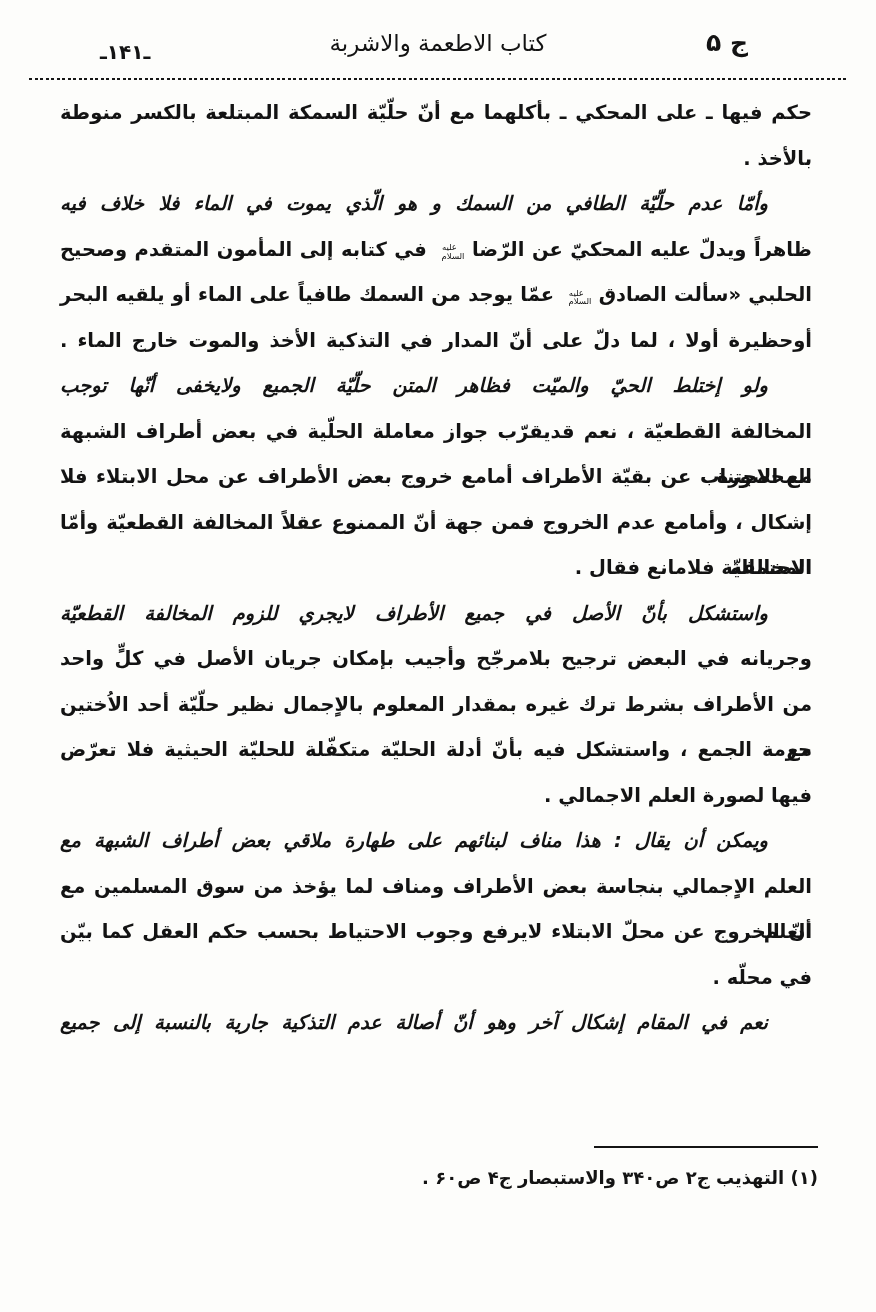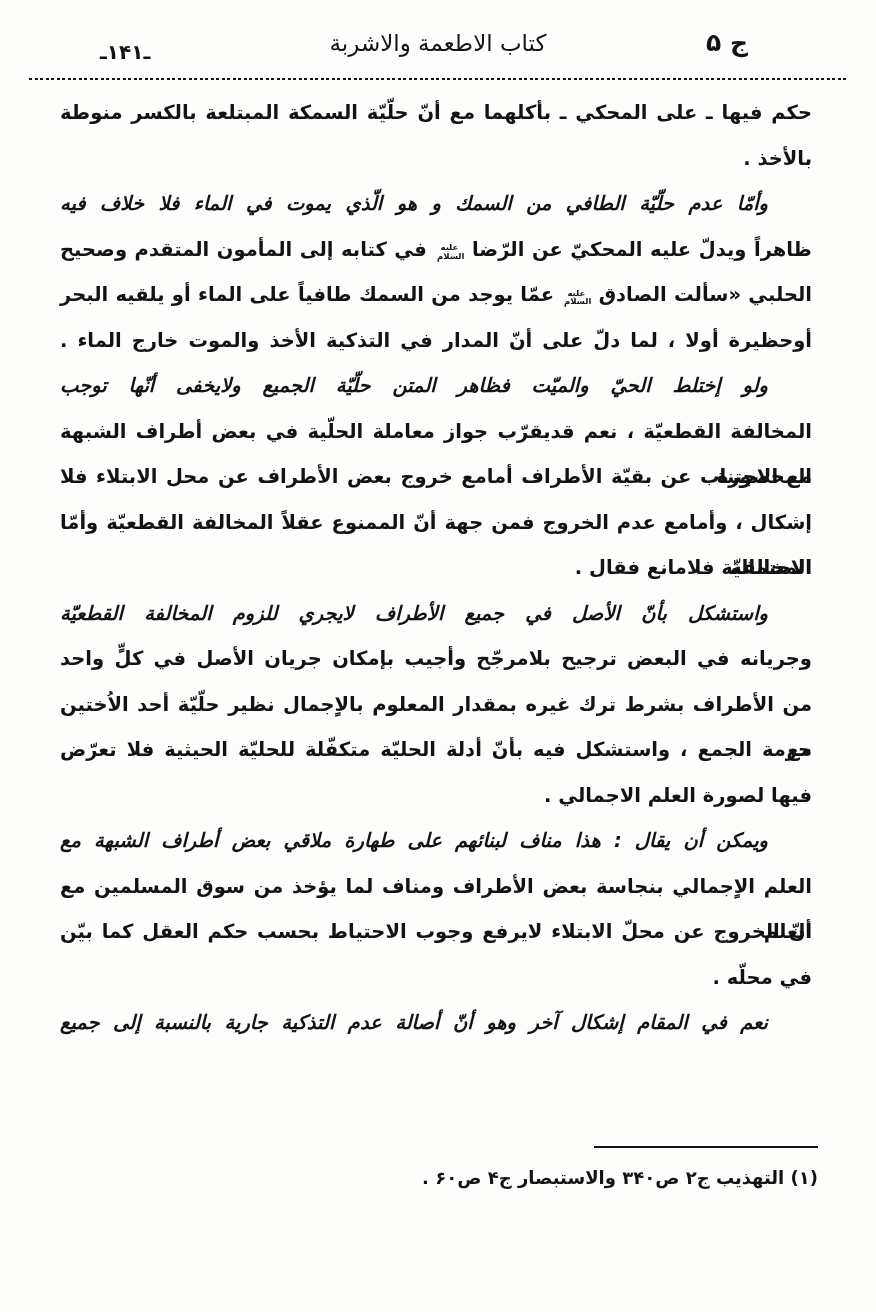--- a/index.html
+++ b/index.html
@@ -48,21 +48,21 @@
     height: 45.5px; line-height: 45.5px;
     font-size: 19.5px; font-weight: bold;
     text-align: justify;
     text-align-last: justify;
     white-space: normal;
   }
   .line.last { text-align-last: right; }
   .line.indent { padding-right: 44px; font-style: italic; }
   .honorific {
     display: inline-block; width: 30px;
-    font-size: 8.5px; line-height: 8.5px; font-weight: bold;
+    font-size: 8.5px; line-height: 8.5px; font-weight: normal;
     text-align: center; vertical-align: -3px;
     white-space: normal; letter-spacing: 0;
   }
   .fn-marker { font-size: 12px; vertical-align: 9px; font-weight: bold; }
   
   .footnote-rule {
     position: absolute; top: 1146px; right: 58px; width: 224px;
     border-top: 2.5px solid #141414;
   }
   .footnote {

